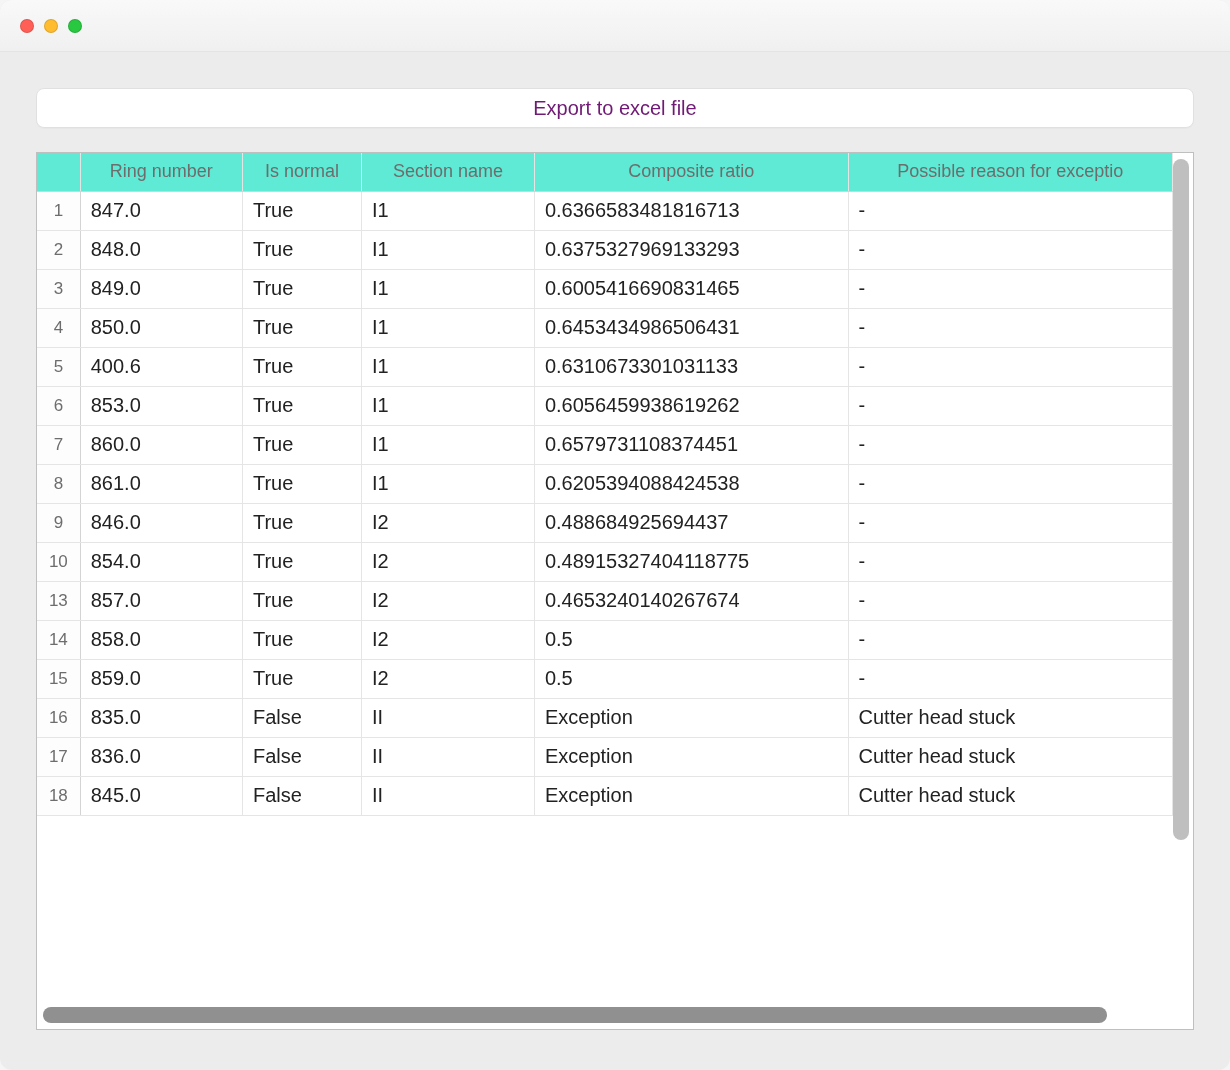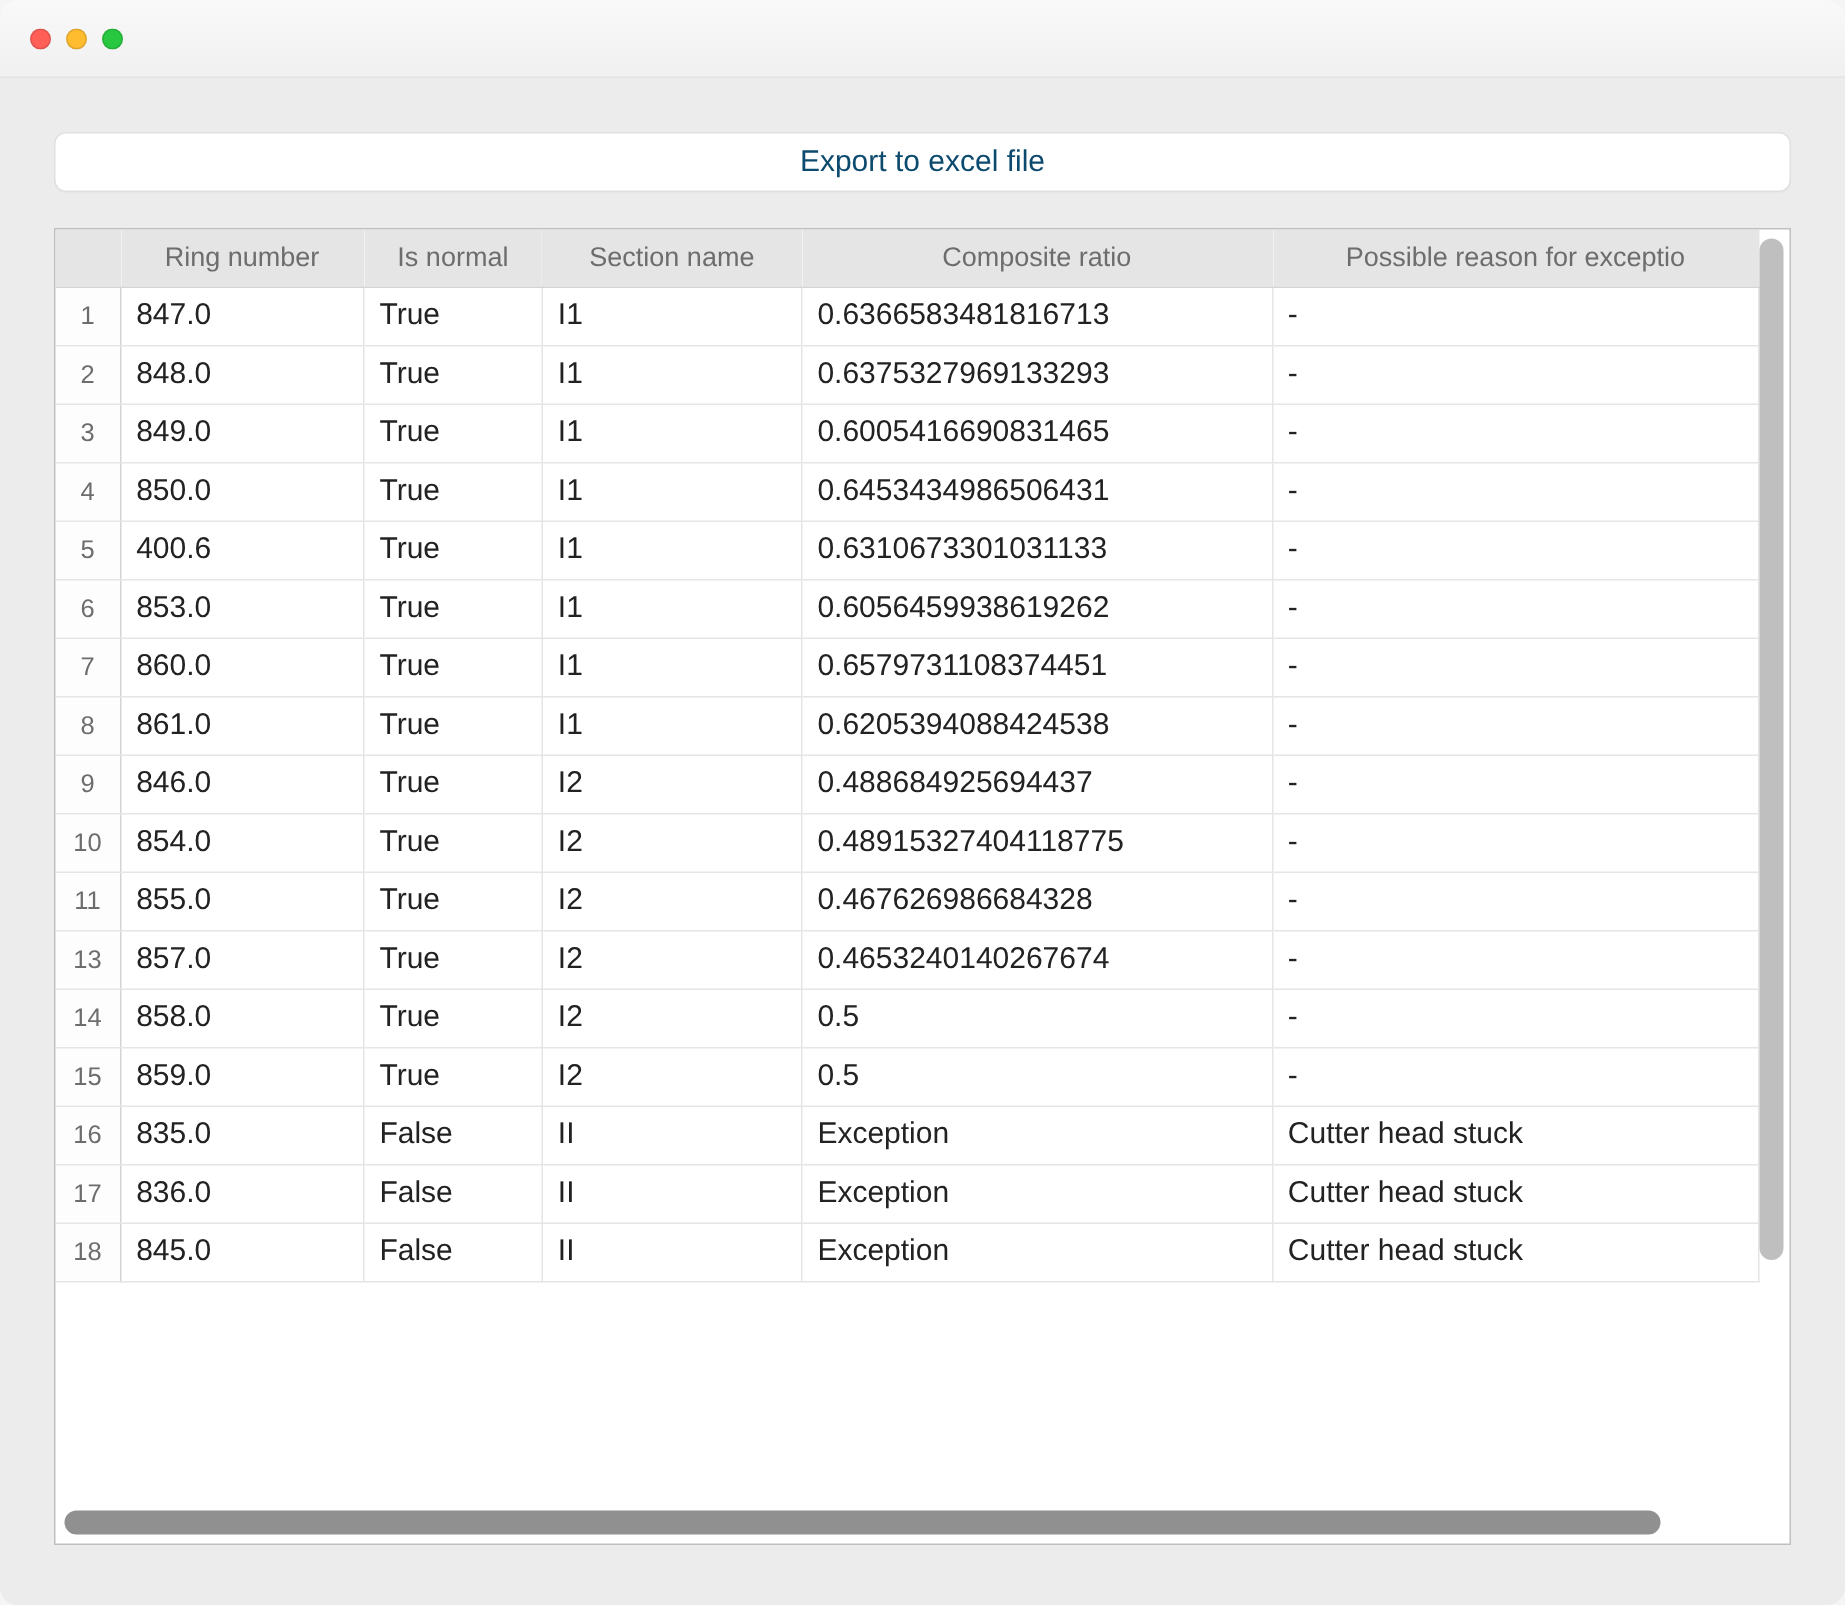--- a/index.html
+++ b/index.html
@@ -46,21 +46,21 @@
       gap: 24px;
     }
 
     .export-button {
       width: 100%;
       height: 40px;
       background: #fff;
       border: 1px solid #e0e0e0;
       border-radius: 8px;
       font-size: 20px;
-      color: #0c4a6e;
+      color: #701a75;
       cursor: pointer;
       box-shadow: 0 1px 0 rgba(0,0,0,.02);
     }
 
     .table-wrap {
       flex: 1;
       border: 1px solid #bfbfbf;
       background: #fff;
       position: relative;
       display: flex;
@@ -81,21 +81,21 @@
     }
     th, td {
       border-right: 1px solid #e5e5e5;
       border-bottom: 1px solid #e5e5e5;
       padding: 0 10px;
       text-align: left;
       white-space: nowrap;
       overflow: hidden;
     }
     thead th {
-      background: #e5e5e5;
+      background: #5eead4;
       color: #6d6d6d;
       font-weight: 400;
       font-size: 18px;
       height: 38px;
       text-align: center;
       border-bottom: 1px solid #d4d4d4;
     }
     tbody th {
       background: #fdfdfd;
       color: #6d6d6d;
@@ -261,28 +261,20 @@
               </tr>
               <tr>
                 <th>10</th>
                 <td>854.0</td>
                 <td>True</td>
                 <td>I2</td>
                 <td>0.48915327404118775</td>
                 <td>-</td>
               </tr>
               <tr>
-                <th>11</th>
-                <td>855.0</td>
-                <td>True</td>
-                <td>I2</td>
-                <td>0.467626986684328</td>
-                <td>-</td>
-              </tr>
-              <tr>
                 <th>13</th>
                 <td>857.0</td>
                 <td>True</td>
                 <td>I2</td>
                 <td>0.4653240140267674</td>
                 <td>-</td>
               </tr>
               <tr>
                 <th>14</th>
                 <td>858.0</td>

